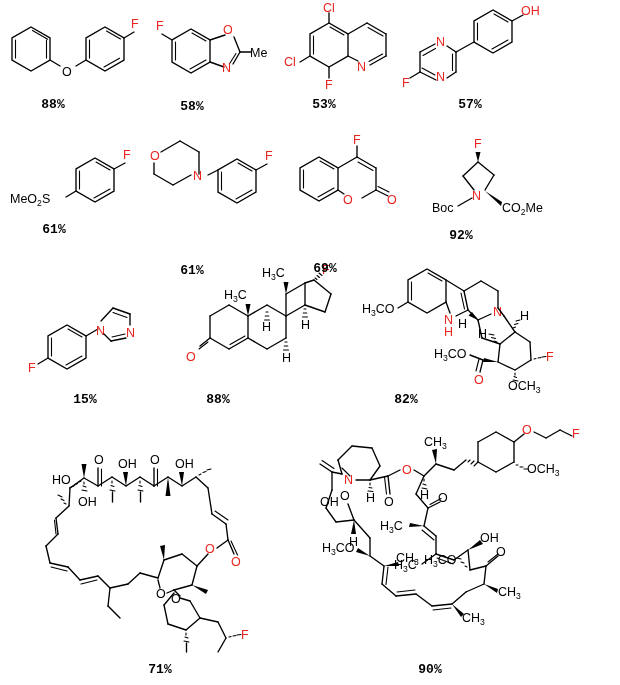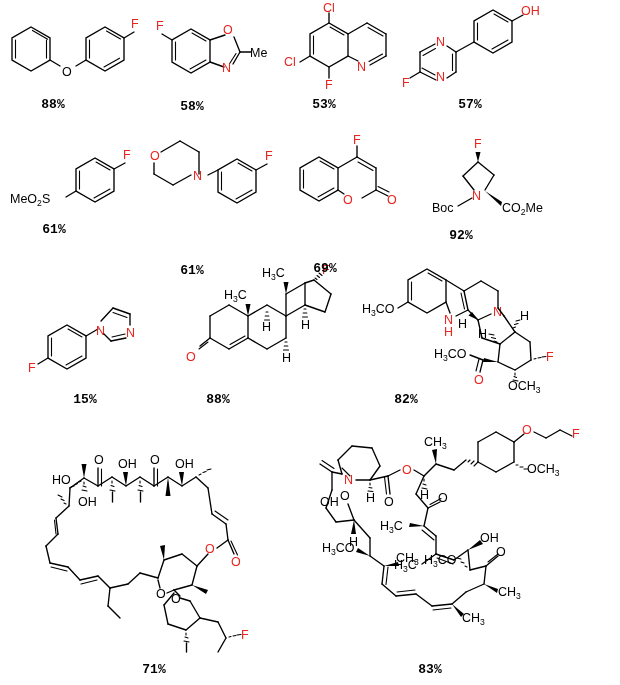--- a/index.html
+++ b/index.html
@@ -581,15 +581,15 @@
     <div class="yield" style="left: 192px; top: 99px;">58%</div>
     <div class="yield" style="left: 324px; top: 97px;">53%</div>
     <div class="yield" style="left: 460px; top: 97px; padding-left: 20px;">57%</div>
     <div class="yield" style="left: 54px; top: 222px;">61%</div>
     <div class="yield" style="left: 192px; top: 222px; margin-top: 41px;">61%</div>
     <div class="yield" style="left: 325px; top: 222px; margin-top: 39px;">69%</div>
     <div class="yield" style="left: 461px; top: 228px;">92%</div>
     <div class="yield" style="left: 85px; top: 392px;">15%</div>
     <div class="yield" style="left: 218px; top: 392px;">88%</div>
     <div class="yield" style="left: 390px; top: 392px; padding-left: 32px;">82%</div>
-    <div class="yield" style="left: 154px; top: 662px;">71%</div>
-    <div class="yield" style="left: 430px; top: 662px;">83%</div>
+    <div class="yield" style="left: 160px; top: 662px;">71%</div>
+    <div class="yield" style="left: 430px; top: 662px;">90%</div>
   </div>
 
 </body></html>

